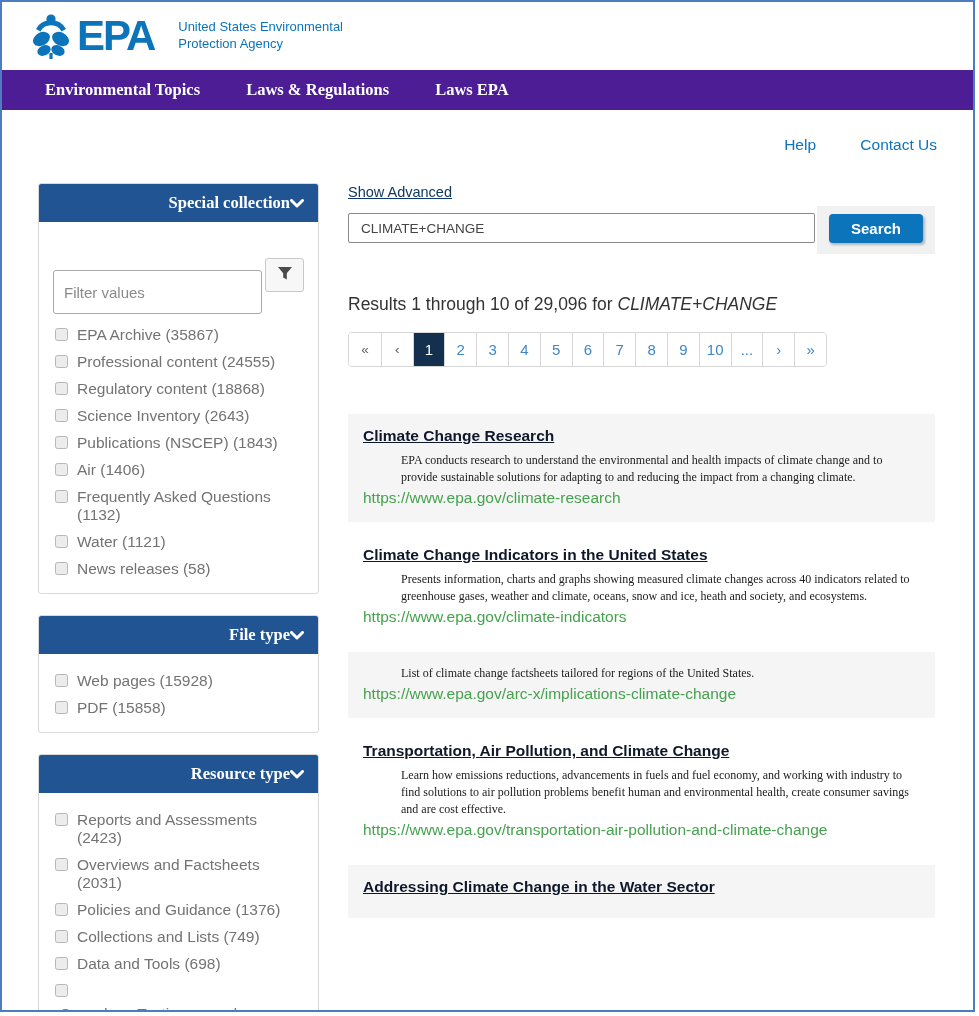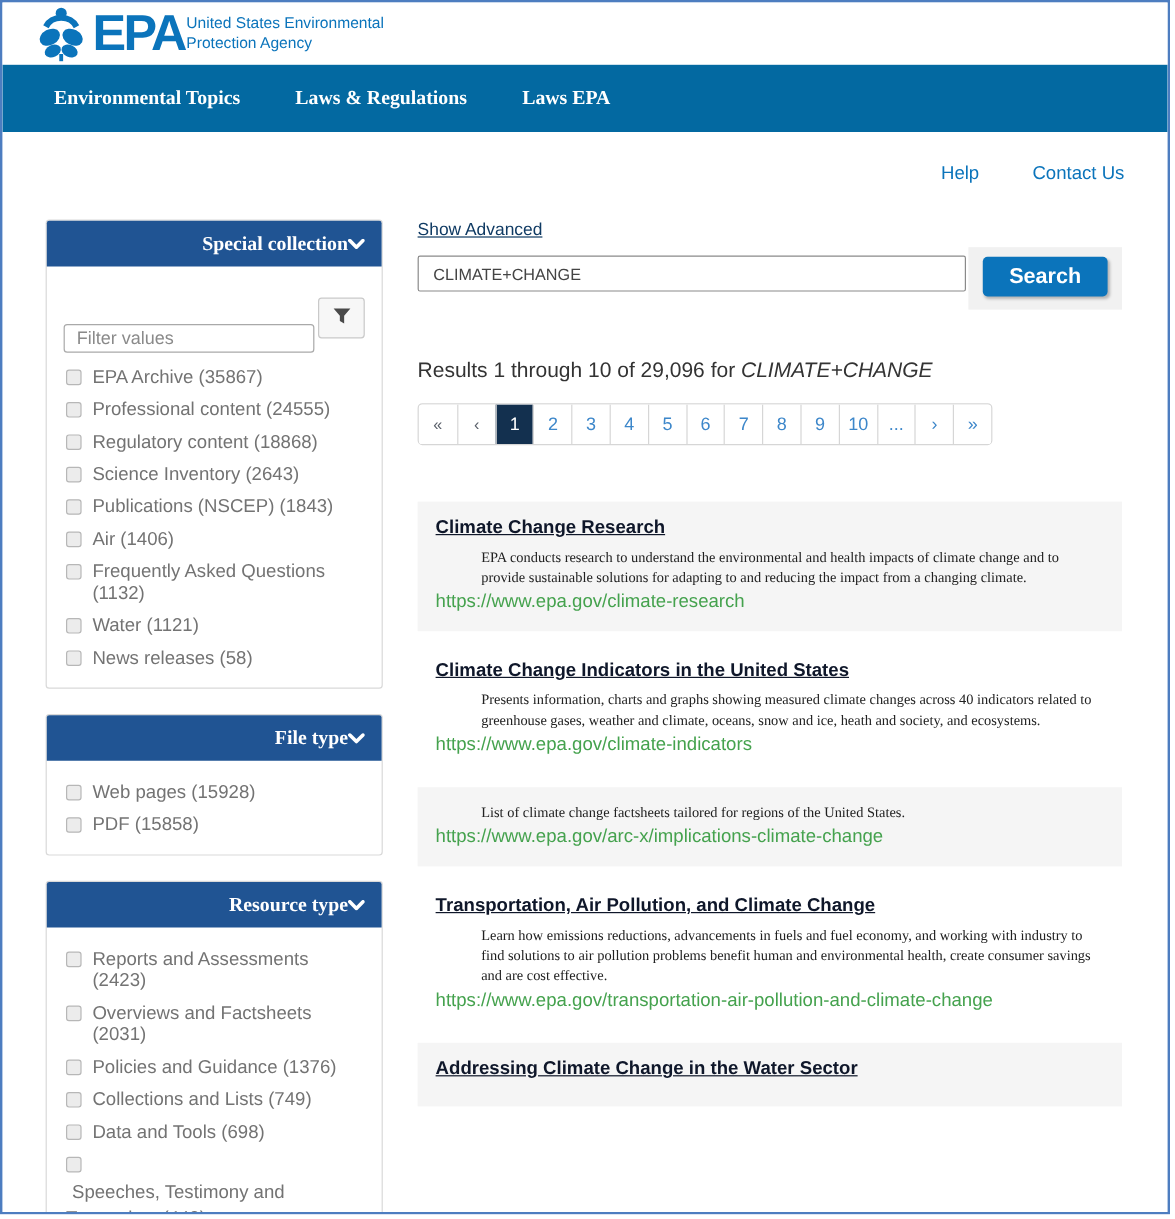--- a/index.html
+++ b/index.html
@@ -3,55 +3,55 @@
 <meta charset="utf-8">
 <style>
   * { margin:0; padding:0; box-sizing:border-box; }
   html,body { background:#fff; }
   .page {
     position:relative; width:975px; height:1012px;
     border:2px solid #4d7dc0; background:#fff; overflow:hidden;
     font-family:"Liberation Sans", sans-serif; color:#212121;
   }
   
-  .site-header { height:52px; display:flex; align-items:center; padding-left:26px; background:#fff; }
+  .site-header { height:68px; display:flex; align-items:center; padding-left:26px; background:#fff; }
   .logo-mark { display:flex; align-items:center; }
   .logo-epa { font-size:42px; font-weight:bold; color:#0b74bb; letter-spacing:-2px; margin-left:3px; line-height:1; }
-  .logo-tagline { margin-left:1px; font-size:13px; color:#0b74bb; line-height:1.3; }
-  
-  .main-nav { height:56px; background:#0369a1; display:flex; align-items:center; padding-left:20px; }
+  .logo-tagline { margin-left:24px; font-size:13px; color:#0b74bb; line-height:1.3; }
+  
+  .main-nav { height:40px; background:#4c1d95; display:flex; align-items:center; padding-left:20px; }
   .nav-item { color:#fff; font-family:"Liberation Serif", serif; font-weight:700; font-size:16.5px; padding:0 23px; text-decoration:none; cursor:pointer; }
   
   .utility-row { margin-top:26px; text-align:right; padding-right:36px; font-size:15.5px; height:20px; }
   .utility-link { color:#0b74bb; text-decoration:none; margin-left:40px; cursor:pointer; }
   
   .content { display:flex; align-items:flex-start; padding:27px 38px 0 36px; gap:29px; }
   .sidebar { width:281px; flex:none; }
   .main-col { flex:1; min-width:0; }
   
   .facet-card { border:1px solid #d9d9d9; border-radius:3px; background:#fff; margin-bottom:21px; }
   .facet-header { background:#205493; height:38px; display:flex; align-items:center; justify-content:flex-end; padding:0 14px; border-radius:2px 2px 0 0; cursor:pointer; }
   .facet-title { font-family:"Liberation Serif", serif; font-weight:700; font-size:16.5px; color:#fff; }
   .chev { display:flex; align-items:center; }
   .facet-body { padding:13px 14px 11px; }
   .filter-row { display:flex; align-items:center; margin-bottom:7px; }
-  .filter-input { flex:1; min-width:0; height:24px; border:1px solid #a9a9a9; border-radius:3px; padding:0 10px; font-size:15px; color:#555; font-family:"Liberation Sans",sans-serif;margin-top:35px; }
+  .filter-input { flex:1; min-width:0; height:44px; border:1px solid #a9a9a9; border-radius:3px; padding:0 10px; font-size:15px; color:#555; font-family:"Liberation Sans",sans-serif;margin-top:35px; }
   .filter-input::placeholder { color:#8a8a8a; }
   .filter-btn { width:39px; height:34px; border:1px solid #c9c9c9; background:#f7f7f7; border-radius:3px; margin-left:3px; display:flex; align-items:center; justify-content:center; cursor:pointer; }
   .facet-item { display:flex; align-items:flex-start; padding:4.5px 0 4.5px 2px; font-size:15.5px; color:#737373; line-height:18px; }
   .checkbox { flex:none; width:13px; height:13px; border:1px solid #b7b7b7; background:#ececec; border-radius:2.5px; margin:2px 9px 0 0; cursor:pointer; display:inline-block; }
   .facet-item.block { display:block; }
   .facet-item.block .checkbox { display:block; margin-bottom:6px; }
   .facet-item.block .facet-label { display:block; line-height:22px; text-indent:5px; }
   
   .show-advanced { display:inline-block; font-size:14.5px; color:#0f3a63; text-decoration:underline; margin-bottom:6px; cursor:pointer; }
   .search-row { display:flex; align-items:flex-start; }
   .search-input { flex:1; min-width:0; height:30px; border:1px solid #8a8a8a; border-radius:2px; padding:0 12px; font-size:13.5px; color:#444; margin-top:7px; font-family:"Liberation Sans",sans-serif; }
   .search-btn-panel { flex:none; background:#f1f1f1; padding:8px 12px 11px; margin-left:2px; }
-  .search-btn { background:#0b74bb; color:#fff; font-weight:700; font-size:18px; border:none; border-radius:4px; padding:6px 22px; cursor:pointer; box-shadow:1.5px 2px 2.5px rgba(0,0,0,0.25); font-family:"Liberation Sans",sans-serif; }
+  .search-btn { background:#0b74bb; color:#fff; font-weight:700; font-size:15px; border:none; border-radius:4px; padding:6px 22px; cursor:pointer; box-shadow:1.5px 2px 2.5px rgba(0,0,0,0.25); font-family:"Liberation Sans",sans-serif; }
   
   .results-summary { margin-top:40px; font-size:17.5px; color:#333; }
   .results-query { font-style:italic; }
   .pagination { margin-top:17px; display:inline-flex; border:1px solid #d6d6d6; border-radius:4px; overflow:hidden; background:#fff; }
   .page-cell { width:31.8px; height:33px; display:flex; align-items:center; justify-content:center; font-size:15px; color:#3d87ca; border-left:1px solid #d6d6d6; cursor:pointer; background:#fff; }
   .page-cell:first-child { border-left:none; }
   .page-cell.active { background:#13304f; color:#fff; }
   .page-cell.muted { color:#5b616b; font-size:13.5px; }
   
   .results-list { margin-top:47px; }

